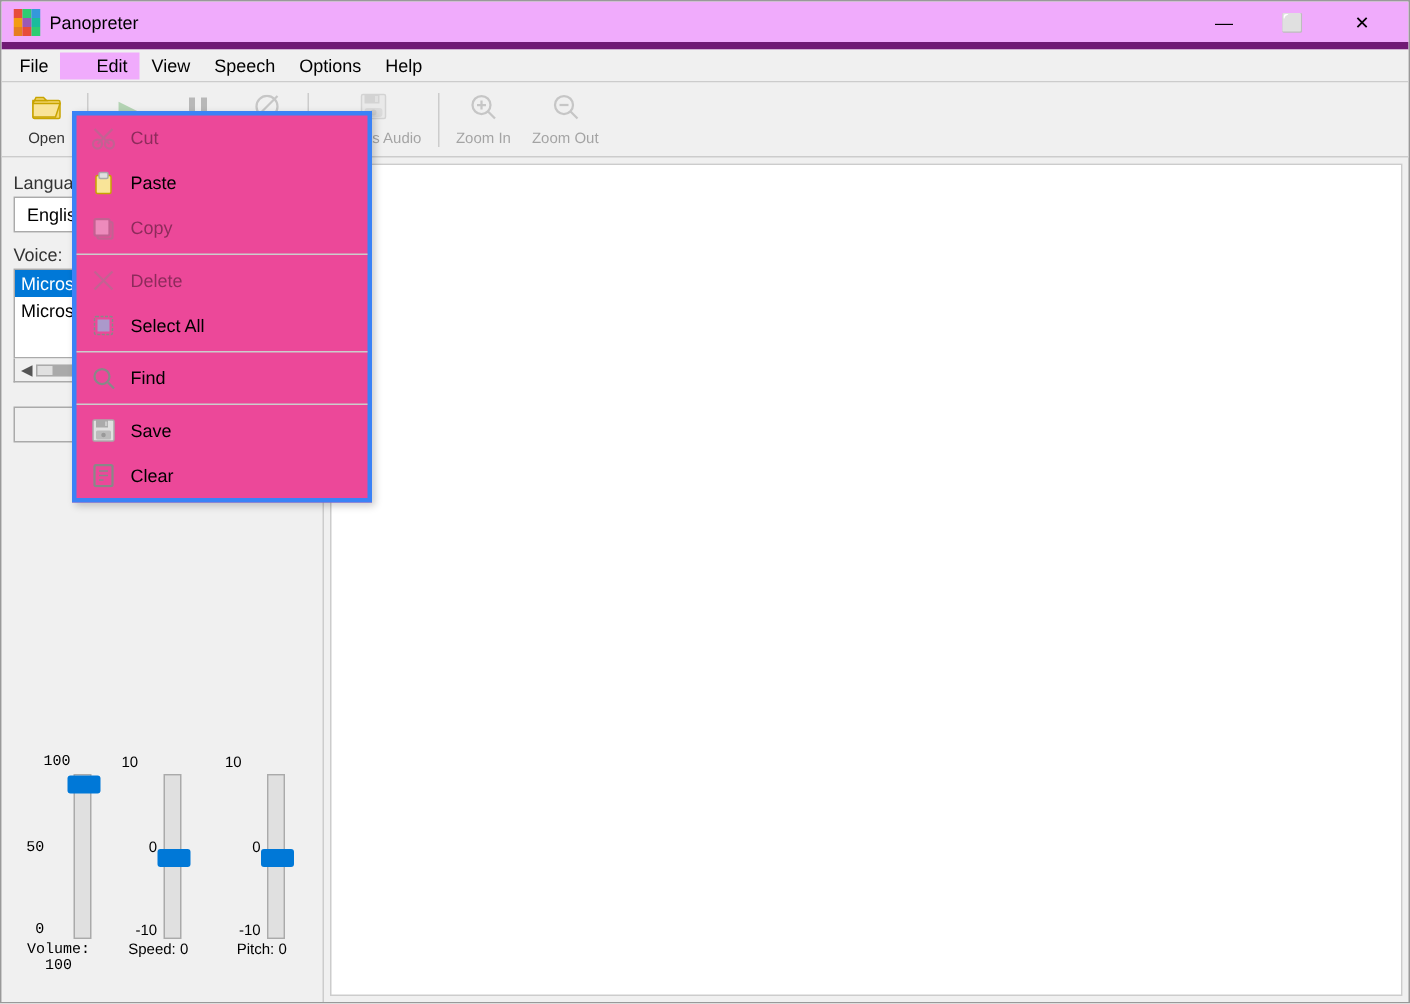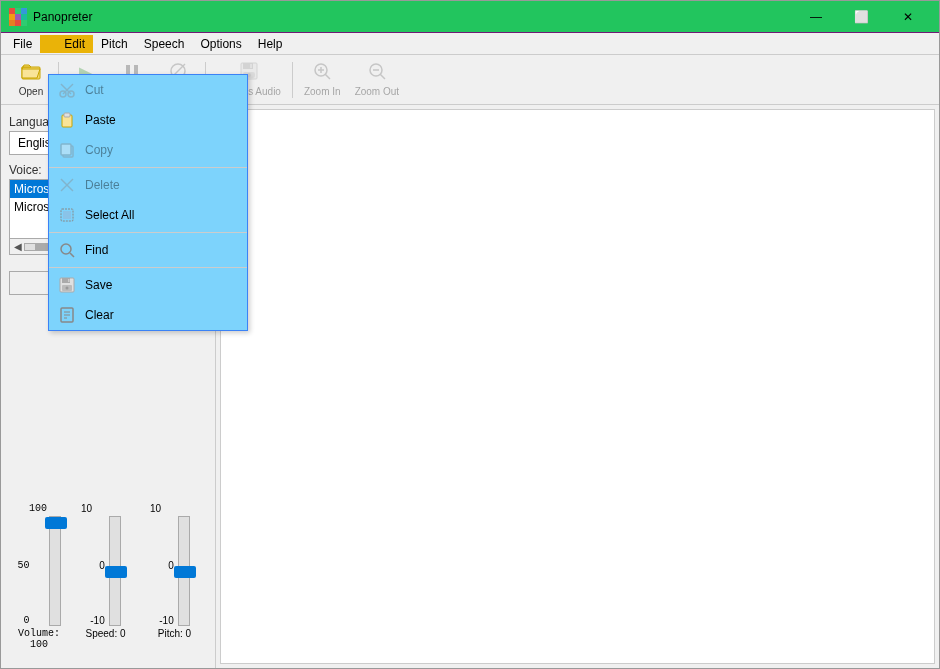--- a/index.html
+++ b/index.html
@@ -13,26 +13,26 @@
       width: 940px;
       height: 669px;
       background: #f0f0f0;
       border: 1px solid #999;
       display: flex;
       flex-direction: column;
       overflow: hidden;
     }
     
     .title-bar {
-      background: #22c55e;
+      background: #f0abfc;
       height: 32px;
       display: flex;
       align-items: center;
       padding: 0 8px;
-      border-bottom: 1px solid #701a75;
+      border-bottom: 5px solid #701a75;
     }
     .title-bar-icon {
       width: 18px;
       height: 18px;
       margin-right: 6px;
       display: flex;
       align-items: center;
       justify-content: center;
     }
     .title-bar-title {
@@ -103,22 +103,22 @@
       width: 1px;
       height: 36px;
       background: #ccc;
       margin: 0 3px;
     }
     
     .edit-dropdown {
       position: absolute;
       top: 74px;
       left: 48px;
-      background: #7dd3fc;
-      border: 1px solid #3b82f6;
+      background: #ec4899;
+      border: 3px solid #3b82f6;
       box-shadow: 2px 2px 5px rgba(0,0,0,0.2);
       z-index: 100;
       min-width: 200px;
     }
     .dd-item {
       display: flex;
       align-items: center;
       padding: 5px 20px 5px 8px;
       cursor: pointer;
       font-size: 12px;
@@ -264,22 +264,22 @@
     <span class="title-bar-title">Panopreter</span>
     <div class="title-bar-controls">
       <button class="title-btn">—</button>
       <button class="title-btn">⬜</button>
       <button class="title-btn close">✕</button>
     </div>
   </div>
 
   <div class="menu-bar">
     <div class="menu-item">File</div>
-    <div class="menu-item" style="background:#eab308;padding-left:24px;">Edit</div>
-    <div class="menu-item">Pitch</div>
+    <div class="menu-item" style="background:#f0abfc;padding-left:24px;">Edit</div>
+    <div class="menu-item">View</div>
     <div class="menu-item">Speech</div>
     <div class="menu-item">Options</div>
     <div class="menu-item">Help</div>
   </div>
 
   <div class="toolbar">
     <button class="toolbar-btn">
       <span class="tb-icon">
         <svg width="20" height="18" viewBox="0 0 20 18">
           <rect x="1" y="5" width="18" height="12" rx="1" fill="#f5d76e" stroke="#c8a400" stroke-width="1"></rect>

